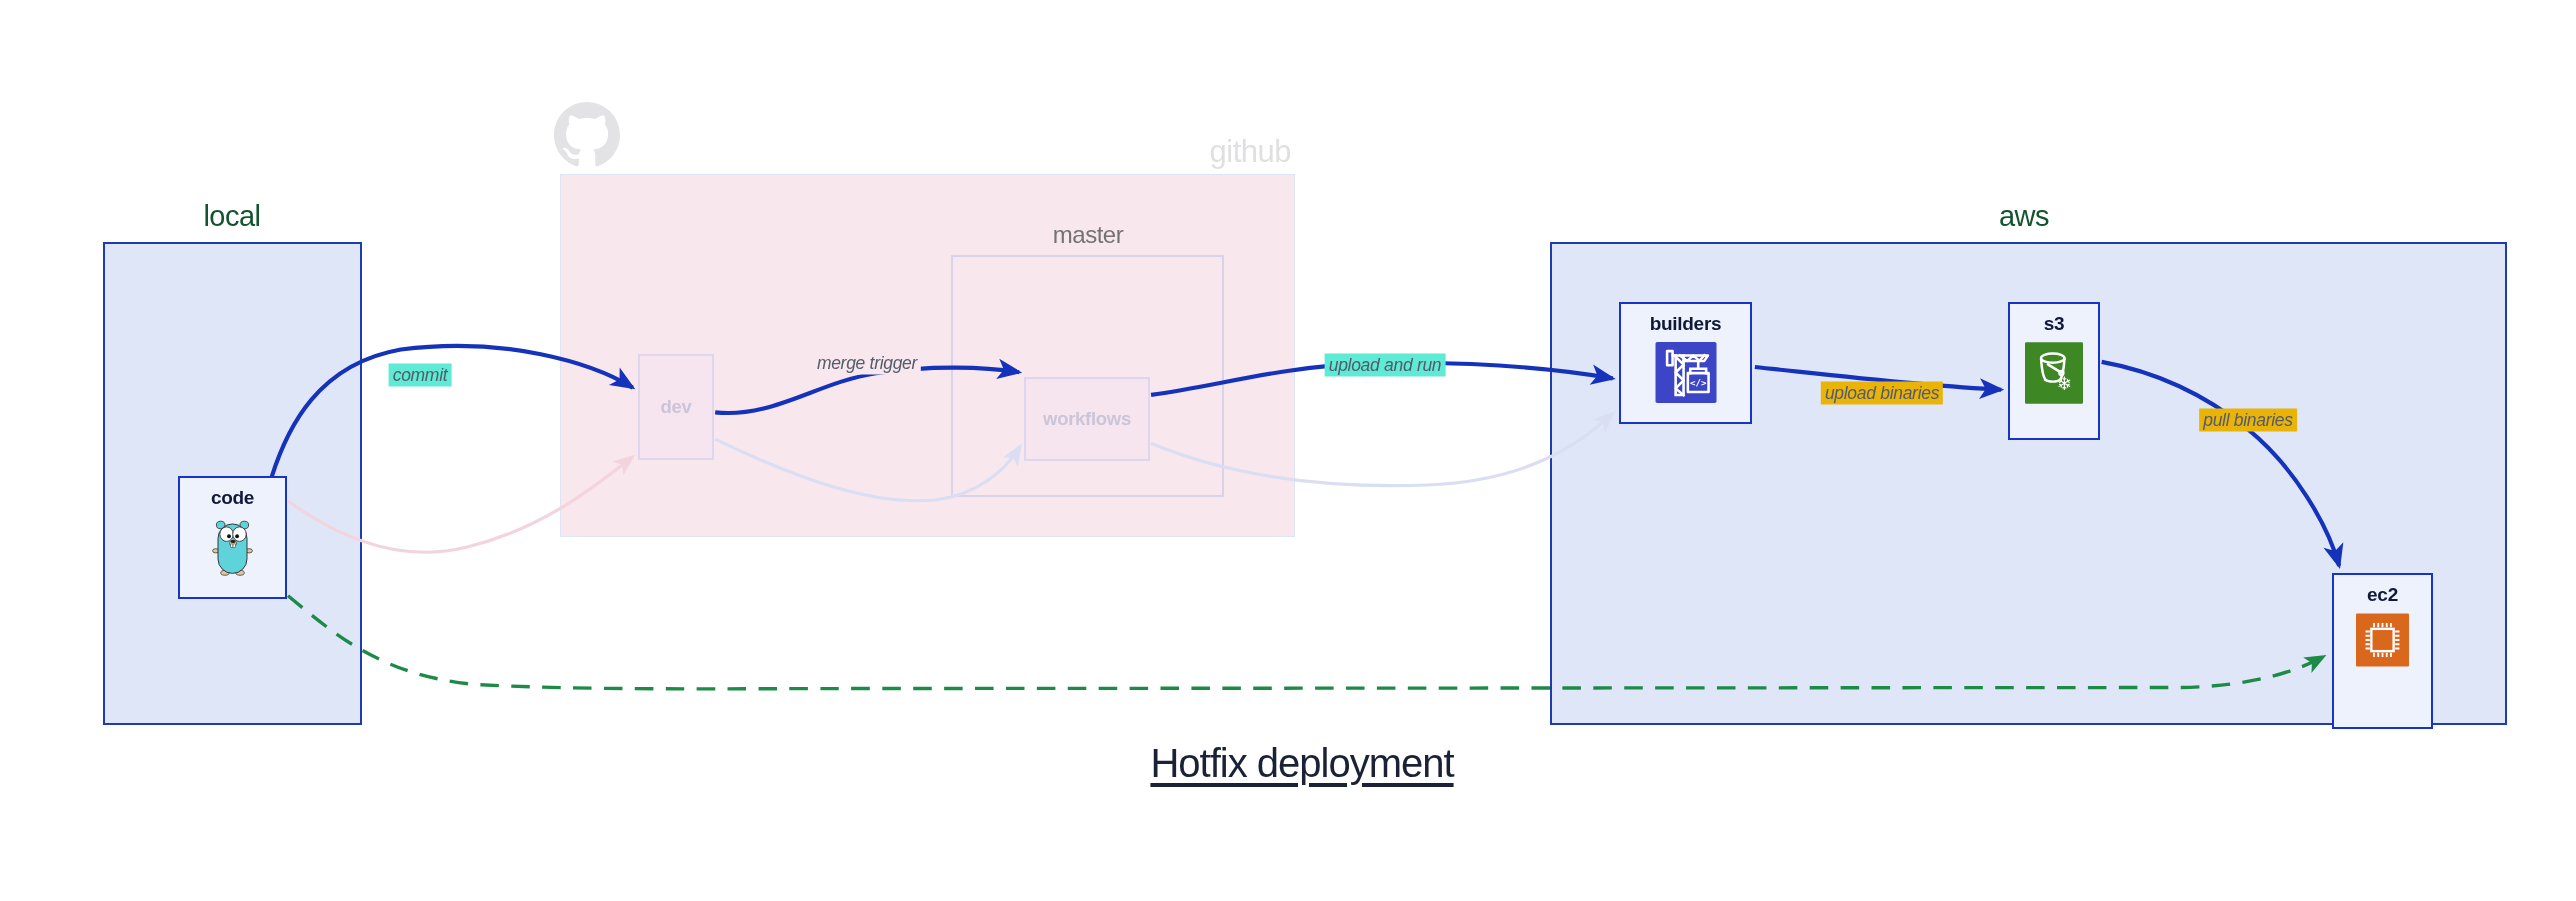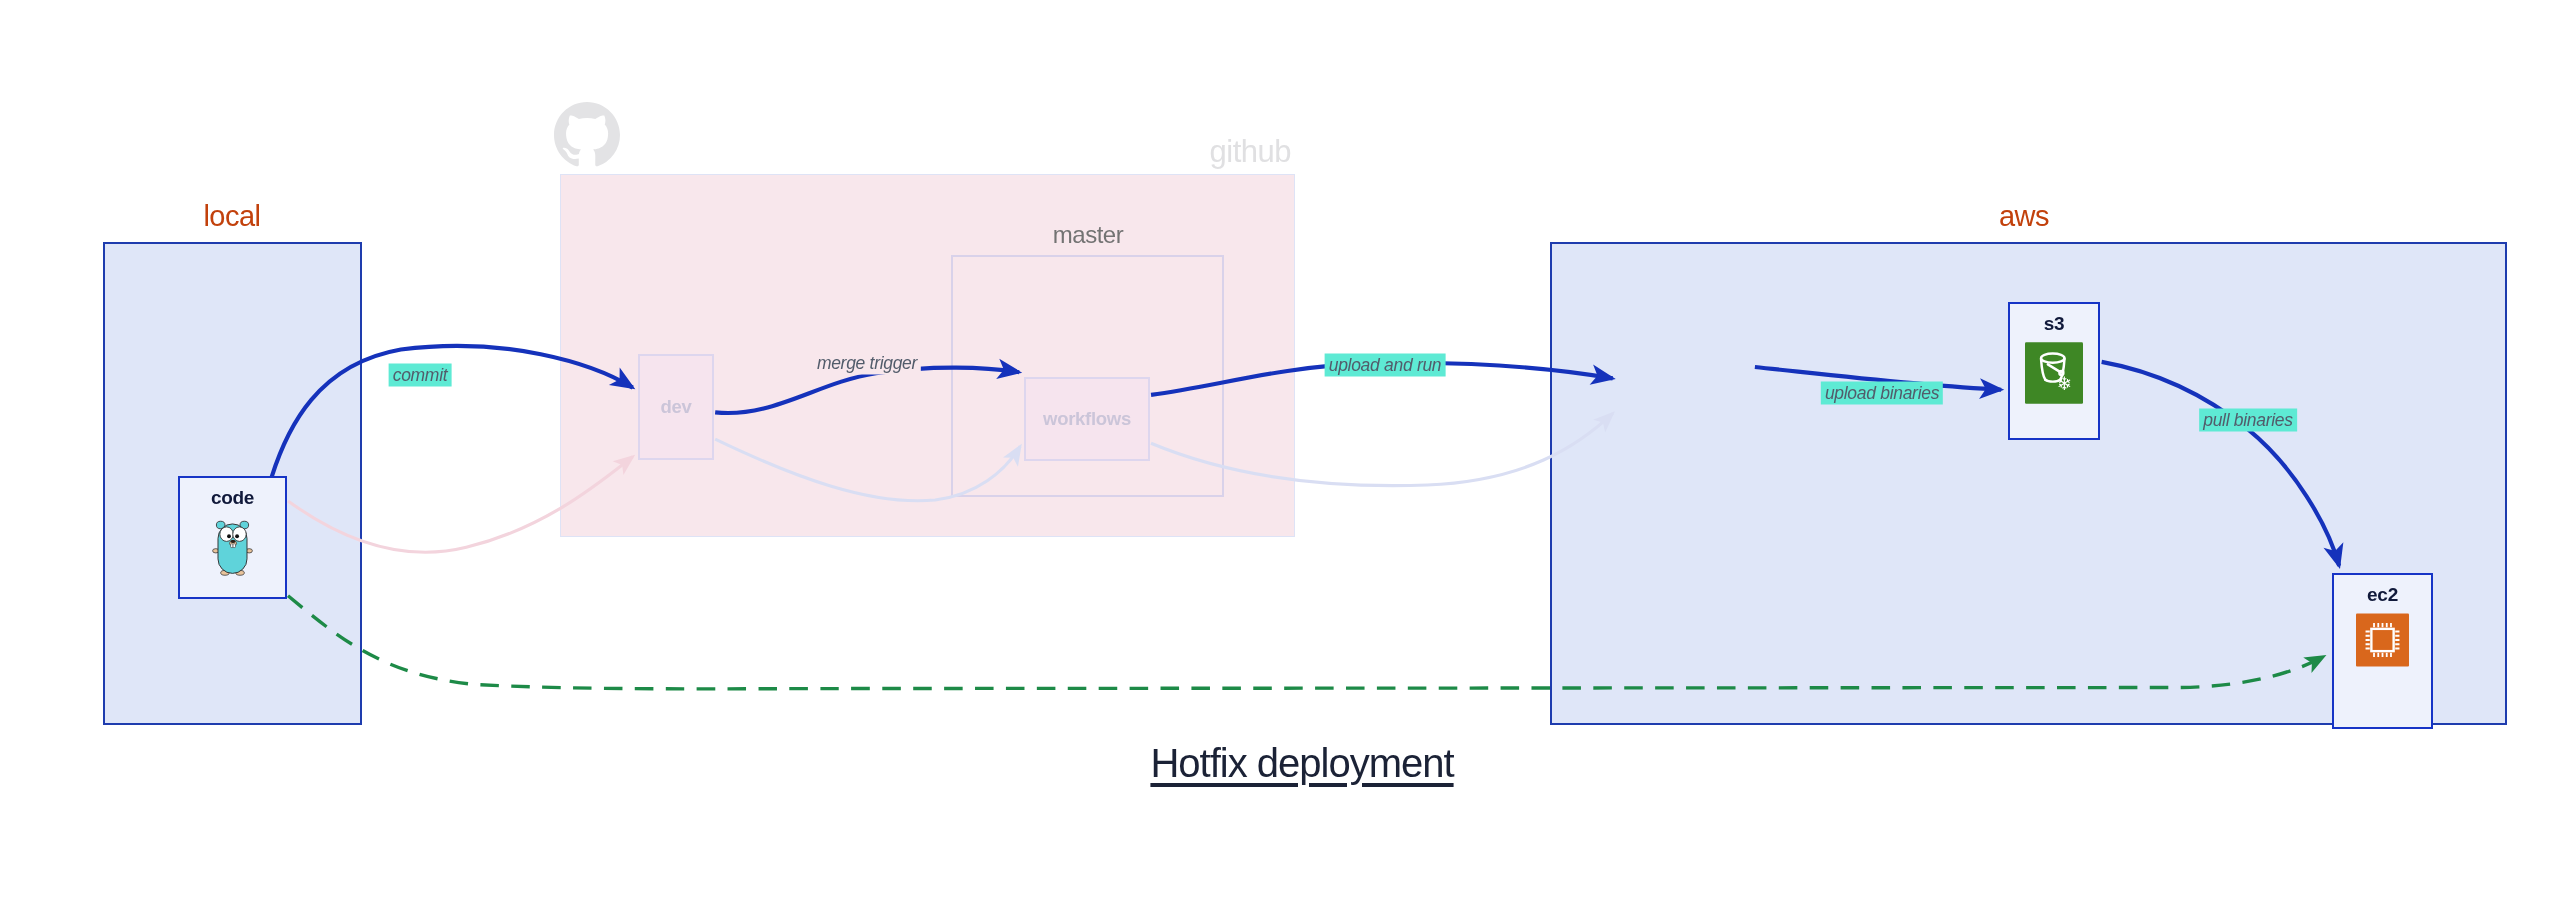--- a/index.html
+++ b/index.html
@@ -6,40 +6,40 @@
   html,body { width:2604px; height:902px; background:#ffffff; overflow:hidden;
               font-family:"Liberation Sans", sans-serif; }
   .canvas { position:absolute; left:0; top:0; width:2604px; height:902px; background:#ffffff; }
 
   svg.edge-layer { position:absolute; left:0; top:0; width:2604px; height:902px; z-index:3; pointer-events:none; }
 
   
   .region { position:absolute; z-index:1; }
   .region.blue { background:#dfe6f8; border:2.1px solid #1e3cae; }
   .region.github { background:#f8e7ec; border:1.5px solid #dee3f6; }
-  .region-label { position:absolute; color:#c2410c; font-size:29px; font-weight:500;
+  .region-label { position:absolute; color:#14532d; font-size:29px; font-weight:500;
                   transform:translate(-50%,-50%); letter-spacing:-0.5px; z-index:2; }
   .ghost-word { position:absolute; z-index:2; letter-spacing:-0.5px; }
   .github-word { color:#e0e0e2; font-size:31px; transform:translate(-100%,-50%); }
   .master-word { color:#737373; font-size:24px; font-weight:500; transform:translate(-50%,-50%); }
   .master-box { position:absolute; border:2.1px solid #d9d2ea; background:transparent; z-index:1; }
 
   
   .node { position:absolute; z-index:4; display:flex; flex-direction:column; align-items:center; }
   .node.solid { background:#eef2fc; border:2.6px solid #1634c6; }
   .node.faded { background:#f6e4ee; border:2.1px solid #ddd6ee; }
   .node-label { color:#10193a; font-size:19px; font-weight:bold; margin-top:9.3px; letter-spacing:-0.3px; }
   .node.faded .node-label { color:#cbc5d9; margin:auto; font-size:18.5px; }
   .node-icon { margin-top:7.2px; }
 
   
   .edge-label { position:absolute; font-style:italic; color:#525c6b; font-size:17.5px;
                 transform:translate(-50%,-50%); z-index:5; padding:1px 4.1px; white-space:nowrap;
                 letter-spacing:-0.3px; }
-  .bg-white { background:#5eead4; } .bg-pink { background:#f8e7ec; } .bg-lav { background:#5eead4; }
+  .bg-white { background:#5eead4; } .bg-pink { background:#f8e7ec; } .bg-lav { background:#eab308; }
 
   
   .octocat { position:absolute; z-index:2; }
 
   
   .title-wrap { position:absolute; left:0; top:741px; width:2604px; text-align:center; z-index:6; }
   .title-text { display:inline-block; color:#1b2236; font-size:40px; font-weight:500;
                 letter-spacing:-1px; text-decoration:underline;
                 text-decoration-thickness:3.6px; text-underline-offset:6.2px; }
 </style>
@@ -121,20 +121,36 @@
   </div>
 
   <div class="node faded" style="left:638px; top:354px; width:76px; height:106px;">
     <div class="node-label">dev</div>
   </div>
 
   <div class="node faded" style="left:1024px; top:377px; width:126px; height:84px;text-align:right;">
     <div class="node-label">workflows</div>
   </div>
 
+  <div class="node solid" style="left:1619px; top:302px; width:133px; height:122px;">
+    <div class="node-label">builders</div>
+    <svg class="node-icon" width="62" height="61" viewBox="0 0 100 100">
+      <rect x="0" y="0" width="100" height="100" rx="3" fill="#3c45c5"></rect>
+      <g stroke="#fff" stroke-width="4.2" fill="none" stroke-linejoin="round" stroke-linecap="square">
+        <rect x="19" y="15" width="9" height="23"></rect>
+        <path d="M33 22 L33 87 M46 22 L46 87 M33 87 L46 87"></path>
+        <path d="M33 24 L46 37 L33 50 L46 63 L33 76 L46 87"></path>
+        <path d="M28 22 L86 22 L80 31 L46 31"></path>
+        <path d="M40 22 L52 31 L62 22 L72 31 L80 22"></path>
+        <path d="M70 31 L70 43 M57 44 L83 44 M57 44 L57 51 M83 44 L83 51"></path>
+        <rect x="53" y="51" width="34" height="31"></rect>
+      </g>
+      <text x="70" y="72" text-anchor="middle" fill="#fff" font-family="DejaVu Sans Mono, monospace" font-size="15" font-weight="bold">&lt;/&gt;</text>
+    </svg>
+  </div>
 
   <div class="node solid" style="left:2008px; top:302px; width:92px; height:138px;">
     <div class="node-label">s3</div>
     <svg class="node-icon" width="58" height="62" viewBox="0 0 94 100">
       <rect x="0" y="0" width="94" height="100" rx="2" fill="#3e8725"></rect>
       <g stroke="#fff" stroke-width="4" fill="none" stroke-linecap="round">
         <ellipse cx="45" cy="26" rx="19" ry="7.5"></ellipse>
         <path d="M26 27 C27 42 29 55 33 61"></path>
         <path d="M64 27 C63 42 61 55 57 61"></path>
         <path d="M33 61 C38 65 52 65 57 61"></path>

